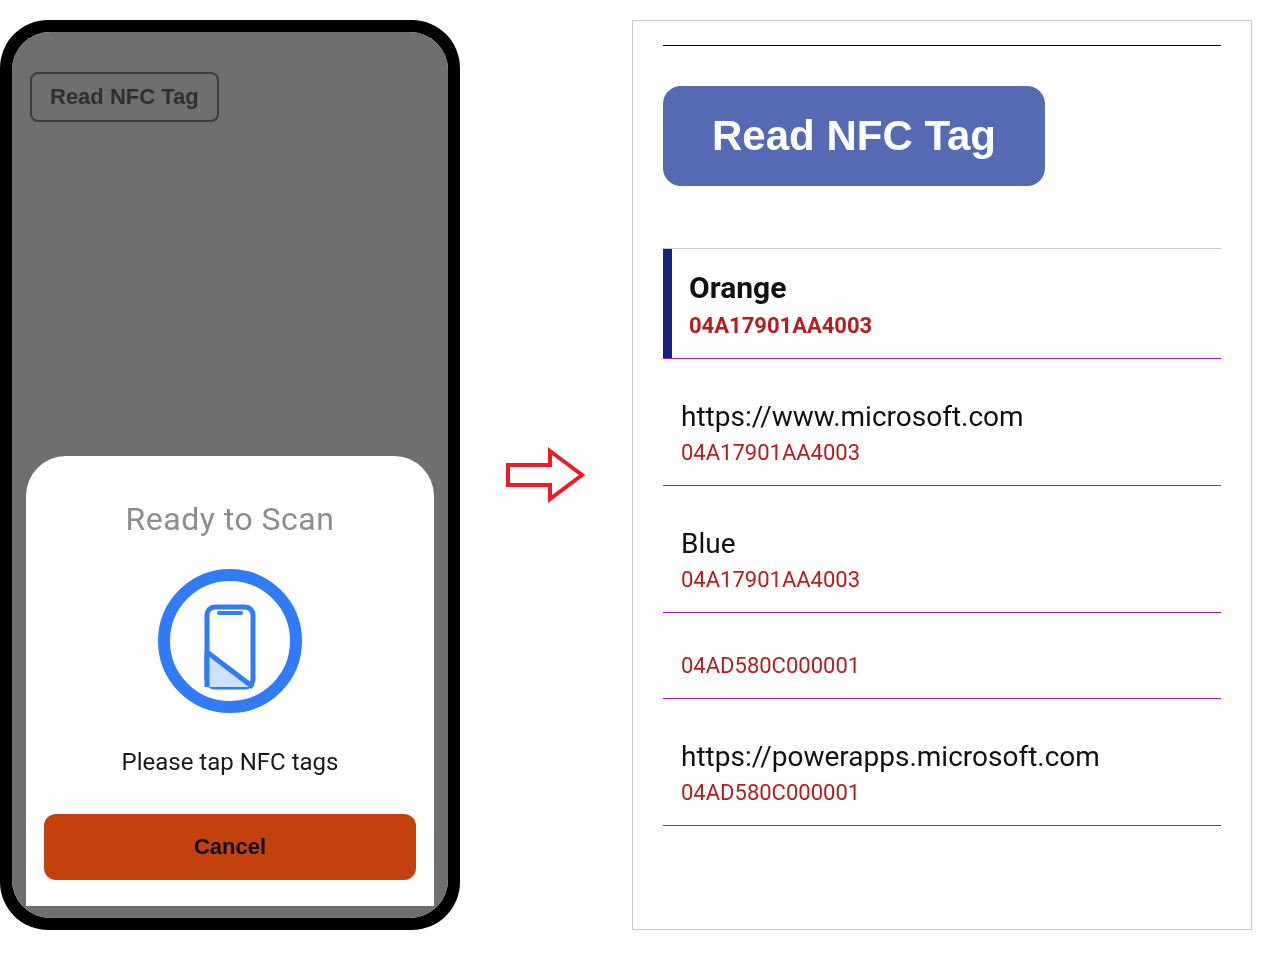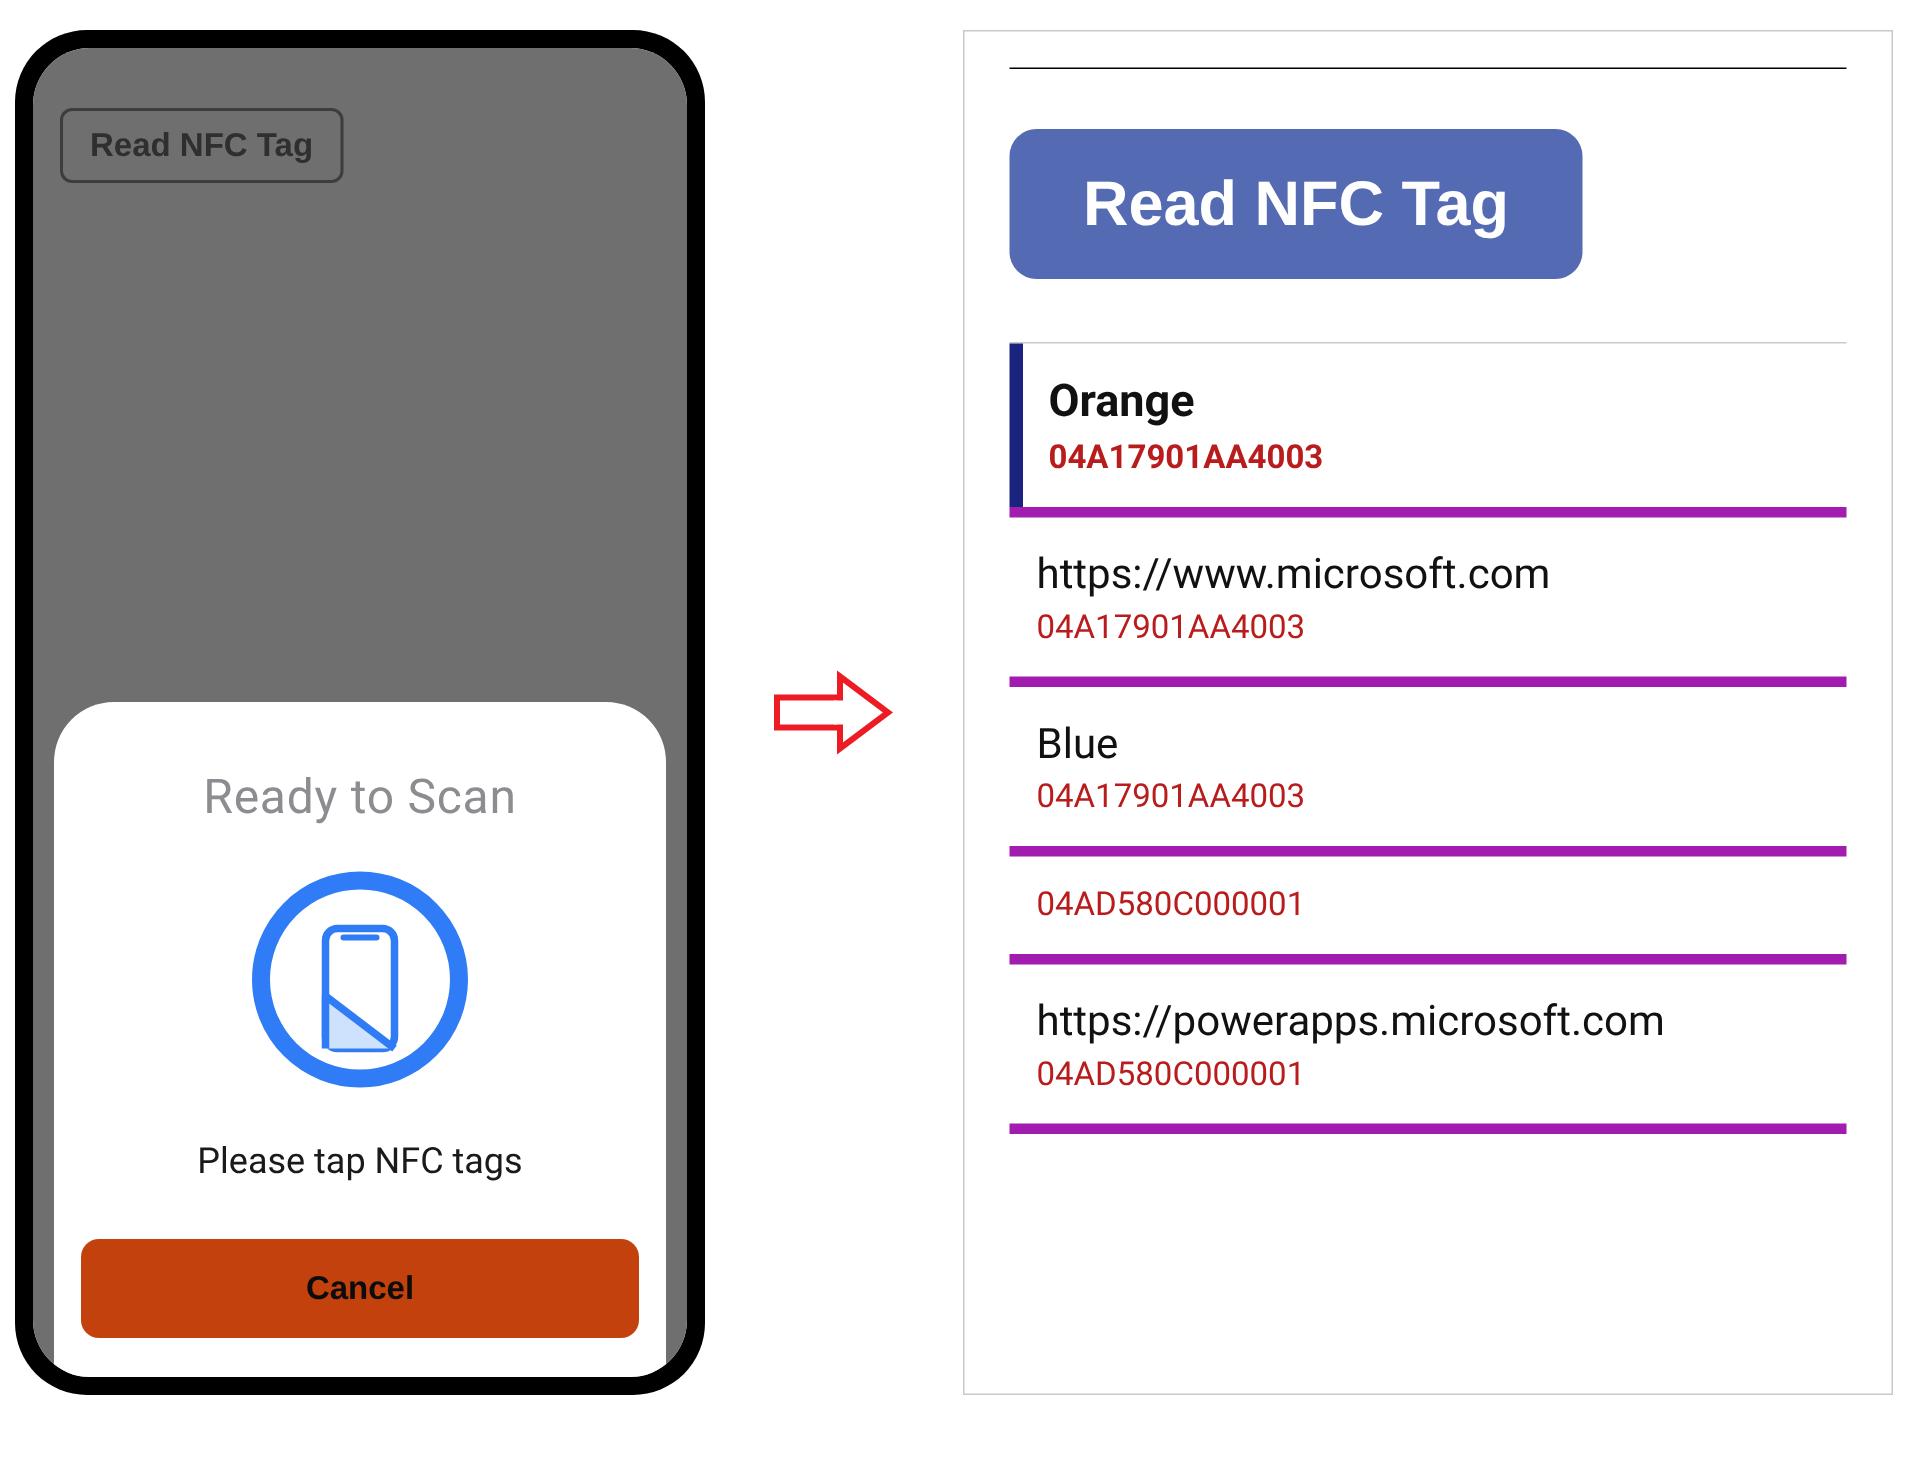--- a/index.html
+++ b/index.html
@@ -6,21 +6,21 @@
   body {
     font-family: -apple-system, BlinkMacSystemFont, "Segoe UI", Roboto, Arial, sans-serif;
     background: #fff;
     width: 1270px;
     height: 973px;
     position: relative;
   }
   .container {
     display: flex;
     align-items: center;
-    padding: 20px 10px;
+    padding: 20px 0;
     gap: 46px;
   }
   
   .phone {
     width: 460px;
     height: 910px;
     background: #000;
     border-radius: 48px;
     position: relative;
     overflow: hidden;
@@ -47,21 +47,21 @@
     border-radius: 8px;
     font-size: 22px;
     font-weight: 700;
     color: #2f2f2f;
     background: transparent;
   }
   .sheet {
     position: absolute;
     left: 14px;
     right: 14px;
-    bottom: 0px;
+    bottom: 12px;
     background: #fff;
     border-top-left-radius: 40px;
     border-top-right-radius: 40px;
     padding: 44px 18px 26px 18px;
     text-align: center;
   }
   .sheet-title {
     font-size: 32px;
     color: #8d8d91;
     font-weight: 400;
@@ -125,22 +125,23 @@
     display: block;
     width: 382px;
     font-family: "Segoe UI", Arial, sans-serif;
   }
   .list {
     display: flex;
     flex-direction: column;
   }
   .list-item {
     padding: 20px 4px 20px 18px;
-    border-bottom: 7px solid #a21caf;
+    border-bottom: 1px solid #a21caf;
     position: relative;
+    margin-top: 20px;
   }
   .list-item.selected {
     border-top: 1px solid #c9c9c9;
     padding-left: 26px;
   }
   .list-item.selected::before {
     content: "";
     position: absolute;
     left: 0; top: 0; bottom: 0;
     width: 9px;

